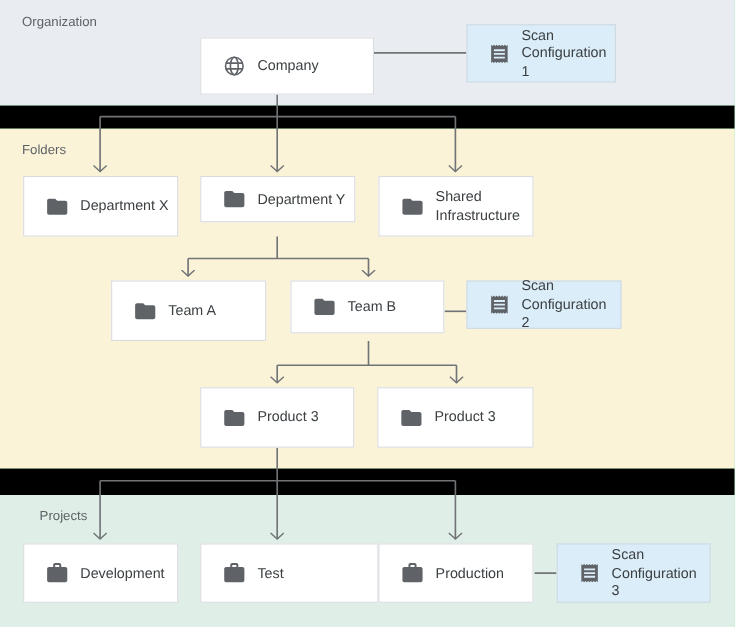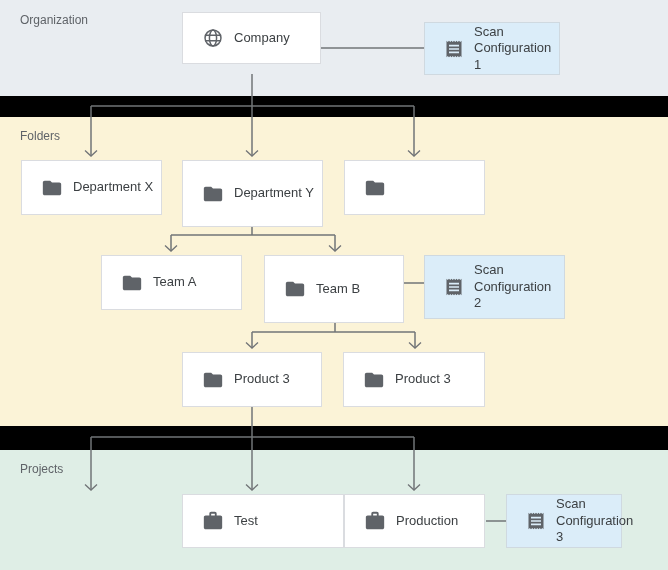--- a/index.html
+++ b/index.html
@@ -24,21 +24,21 @@
 <div class="canvas">
 
   <div class="section" style="top:0;height:96px;background:var(--organization-bg)"></div>
   <div class="divider" style="top:96px;height:21px"></div>
   <div class="section" style="top:117px;height:309px;background:var(--folders-bg)"></div>
   <div class="divider" style="top:426px;height:24px"></div>
   <div class="section" style="top:450px;height:120px;background:var(--projects-bg)"></div>
 
   <span class="section-label" style="left:20px;top:13px">Organization</span>
   <span class="section-label" style="left:20px;top:129px">Folders</span>
-  <span class="section-label" style="left:20px;top:462px">Projects</span>
+  <span class="section-label" style="left:36px;top:462px">Projects</span>
 
   <svg class="wires" width="668" height="570">
     <defs>
       <marker id="arrow" viewBox="0 0 7 14" refX="6" refY="7" markerWidth="7" markerHeight="14" orient="auto" markerUnits="userSpaceOnUse">
         <path class="arrowhead" d="M0.5 1 L6 7 L0.5 13"></path>
       </marker>
     </defs>
 
     <path class="edge" d="M252 74V106"></path>
     <path class="edge" d="M91 106H414"></path>
@@ -62,21 +62,21 @@
 
     <path class="edge" d="M252 407V437"></path>
     <path class="edge" d="M91 437H414"></path>
     <path class="edge" d="M91 437V490" marker-end="url(#arrow)"></path>
     <path class="edge" d="M252 437V490" marker-end="url(#arrow)"></path>
     <path class="edge" d="M414 437V490" marker-end="url(#arrow)"></path>
 
     <path class="edge" d="M486 521H506"></path>
   </svg>
 
-  <div class="node" style="left:182px;top:12px;width:139px;height:52px">
+  <div class="node" style="left:182px;top:34px;width:158px;height:52px">
     <span class="icon stroked">
       <svg width="22" height="22" viewBox="0 0 24 24">
           <circle cx="12" cy="12" r="8.7"></circle>
           <ellipse cx="12" cy="12" rx="3.9" ry="8.7"></ellipse>
           <path d="M3.5 9.1h17M3.5 14.9h17"></path>
         </svg>
     </span>
     <span class="node-label">Company</span>
   </div>
 
@@ -91,56 +91,57 @@
 
   <div class="node" style="left:21px;top:160px;width:141px;height:55px">
     <span class="icon fill">
       <svg width="22" height="22" viewBox="0 0 24 24">
           <path d="M10 4H4c-1.1 0-2 .9-2 2v12c0 1.1.9 2 2 2h16c1.1 0 2-.9 2-2V8c0-1.1-.9-2-2-2h-8l-2-2z"></path>
         </svg>
     </span>
     <span class="node-label">Department X</span>
   </div>
 
-  <div class="node" style="left:182px;top:160px;width:141px;height:67px">
+  <div class="node" style="left:182px;top:160px;width:141px;height:42px">
     <span class="icon fill">
       <svg width="22" height="22" viewBox="0 0 24 24">
           <path d="M10 4H4c-1.1 0-2 .9-2 2v12c0 1.1.9 2 2 2h16c1.1 0 2-.9 2-2V8c0-1.1-.9-2-2-2h-8l-2-2z"></path>
         </svg>
     </span>
     <span class="node-label">Department Y</span>
   </div>
 
   <div class="node" style="left:344px;top:160px;width:141px;height:55px">
     <span class="icon fill">
       <svg width="22" height="22" viewBox="0 0 24 24">
           <path d="M10 4H4c-1.1 0-2 .9-2 2v12c0 1.1.9 2 2 2h16c1.1 0 2-.9 2-2V8c0-1.1-.9-2-2-2h-8l-2-2z"></path>
         </svg>
     </span>
+    <span class="node-label">Shared Infrastructure</span>
   </div>
 
   <div class="node" style="left:101px;top:255px;width:141px;height:55px">
     <span class="icon fill">
       <svg width="22" height="22" viewBox="0 0 24 24">
           <path d="M10 4H4c-1.1 0-2 .9-2 2v12c0 1.1.9 2 2 2h16c1.1 0 2-.9 2-2V8c0-1.1-.9-2-2-2h-8l-2-2z"></path>
         </svg>
     </span>
     <span class="node-label">Team A</span>
   </div>
 
-  <div class="node" style="left:264px;top:255px;width:140px;height:68px">
+  <div class="node" style="left:264px;top:255px;width:140px;height:48px">
     <span class="icon fill">
       <svg width="22" height="22" viewBox="0 0 24 24">
           <path d="M10 4H4c-1.1 0-2 .9-2 2v12c0 1.1.9 2 2 2h16c1.1 0 2-.9 2-2V8c0-1.1-.9-2-2-2h-8l-2-2z"></path>
         </svg>
     </span>
     <span class="node-label">Team B</span>
   </div>
 
-  <div class="node scan" style="left:424px;top:255px;width:141px;height:64px">
+  <div class="node scan" style="left:424px;top:255px;width:141px;height:44px">
     <span class="icon fill">
       <svg width="20" height="20" viewBox="0 0 24 24">
           <path fill-rule="evenodd" d="M18 17H6v-2h12v2zm0-4H6v-2h12v2zm0-4H6V7h12v2zM3 22l1.5-1.5L6 22l1.5-1.5L9 22l1.5-1.5L12 22l1.5-1.5L15 22l1.5-1.5L18 22l1.5-1.5L21 22V2l-1.5 1.5L18 2l-1.5 1.5L15 2l-1.5 1.5L12 2l-1.5 1.5L9 2 7.5 3.5 6 2 4.5 3.5 3 2v20z"></path>
         </svg>
     </span>
     <span class="node-label">Scan Configuration 2</span>
   </div>
 
   <div class="node" style="left:182px;top:352px;width:140px;height:55px">
     <span class="icon fill">
@@ -153,40 +154,48 @@
 
   <div class="node" style="left:343px;top:352px;width:142px;height:55px">
     <span class="icon fill">
       <svg width="22" height="22" viewBox="0 0 24 24">
           <path d="M10 4H4c-1.1 0-2 .9-2 2v12c0 1.1.9 2 2 2h16c1.1 0 2-.9 2-2V8c0-1.1-.9-2-2-2h-8l-2-2z"></path>
         </svg>
     </span>
     <span class="node-label">Product 3</span>
   </div>
 
+  <div class="node" style="left:21px;top:494px;width:141px;height:54px">
+    <span class="icon fill">
+      <svg width="22" height="22" viewBox="0 0 24 24">
+          <path d="M20 6h-4V4c0-1.1-.9-2-2-2h-4c-1.1 0-2 .9-2 2v2H4c-1.1 0-2 .9-2 2v11c0 1.1.9 2 2 2h16c1.1 0 2-.9 2-2V8c0-1.1-.9-2-2-2zm-6 0h-4V4h4v2z"></path>
+        </svg>
+    </span>
+    <span class="node-label">Development</span>
+  </div>
 
   <div class="node" style="left:182px;top:494px;width:162px;height:54px">
     <span class="icon fill">
       <svg width="22" height="22" viewBox="0 0 24 24">
           <path d="M20 6h-4V4c0-1.1-.9-2-2-2h-4c-1.1 0-2 .9-2 2v2H4c-1.1 0-2 .9-2 2v11c0 1.1.9 2 2 2h16c1.1 0 2-.9 2-2V8c0-1.1-.9-2-2-2zm-6 0h-4V4h4v2z"></path>
         </svg>
     </span>
     <span class="node-label">Test</span>
   </div>
 
   <div class="node" style="left:344px;top:494px;width:141px;height:54px">
     <span class="icon fill">
       <svg width="22" height="22" viewBox="0 0 24 24">
           <path d="M20 6h-4V4c0-1.1-.9-2-2-2h-4c-1.1 0-2 .9-2 2v2H4c-1.1 0-2 .9-2 2v11c0 1.1.9 2 2 2h16c1.1 0 2-.9 2-2V8c0-1.1-.9-2-2-2zm-6 0h-4V4h4v2z"></path>
         </svg>
     </span>
     <span class="node-label">Production</span>
   </div>
 
-  <div class="node scan" style="left:506px;top:494px;width:116px;height:54px">
+  <div class="node scan" style="left:506px;top:494px;width:140px;height:54px">
     <span class="icon fill">
       <svg width="20" height="20" viewBox="0 0 24 24">
           <path fill-rule="evenodd" d="M18 17H6v-2h12v2zm0-4H6v-2h12v2zm0-4H6V7h12v2zM3 22l1.5-1.5L6 22l1.5-1.5L9 22l1.5-1.5L12 22l1.5-1.5L15 22l1.5-1.5L18 22l1.5-1.5L21 22V2l-1.5 1.5L18 2l-1.5 1.5L15 2l-1.5 1.5L12 2l-1.5 1.5L9 2 7.5 3.5 6 2 4.5 3.5 3 2v20z"></path>
         </svg>
     </span>
     <span class="node-label">Scan Configuration 3</span>
   </div>
 
 </div>
 

